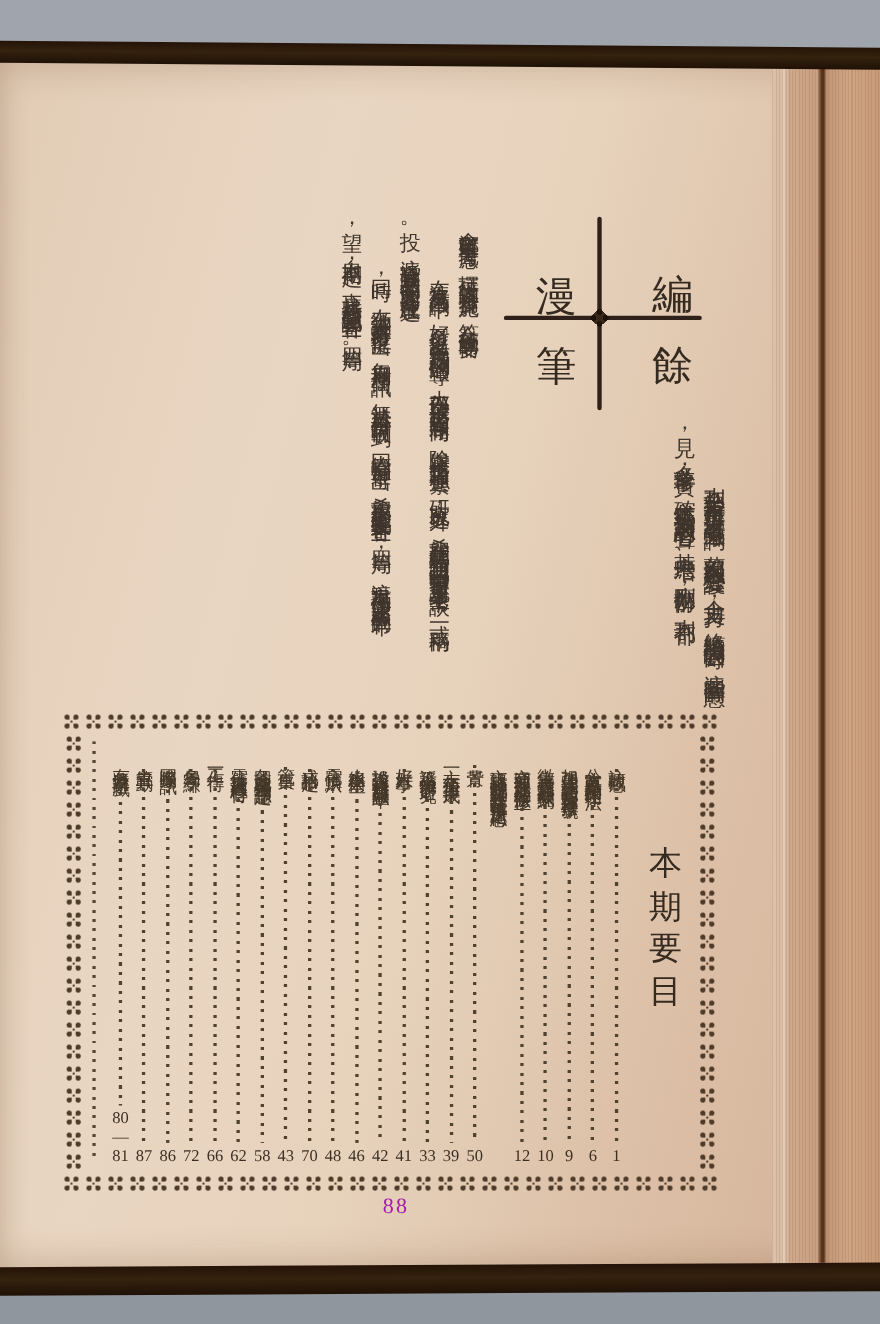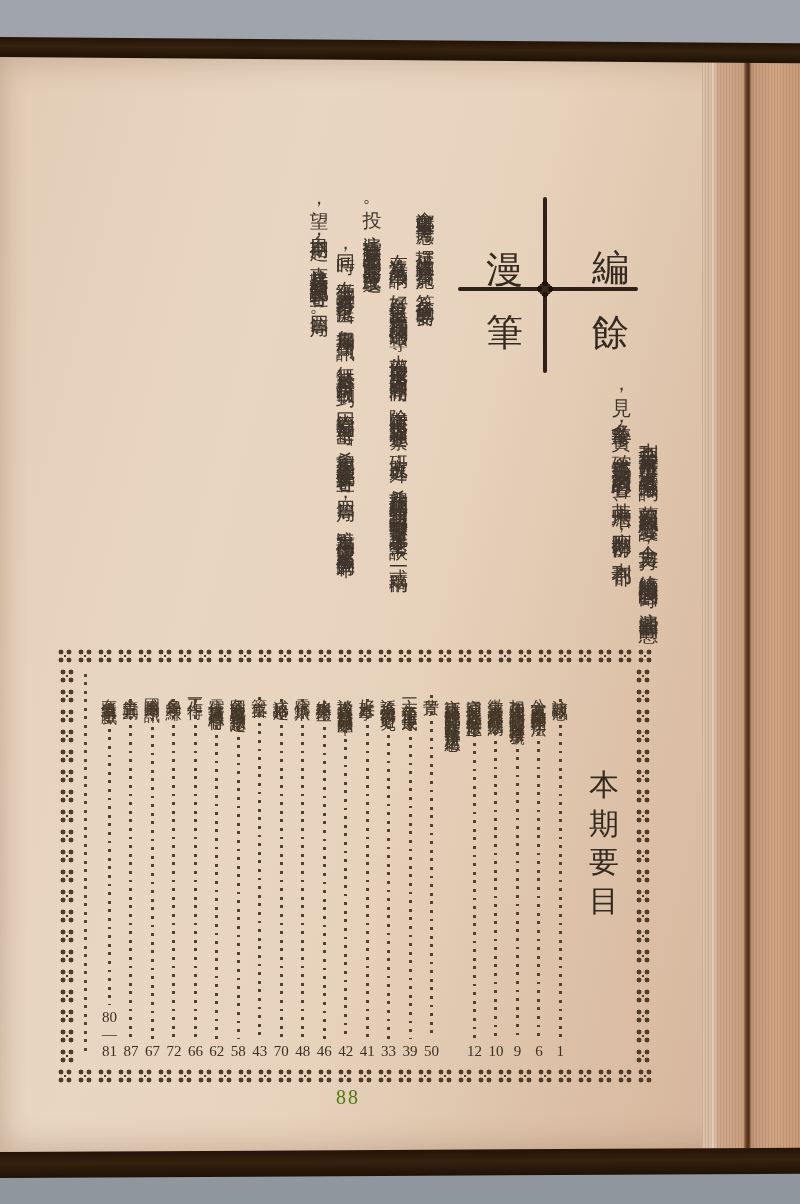--- a/index.html
+++ b/index.html
@@ -81,21 +81,21 @@
     font-size:16px;line-height:19px;letter-spacing:2px;color:#433729;flex:0 0 auto;
   }
   .leader{
     flex:1 1 auto;width:3px;margin:5px 0 4px 0;min-height:0;
     background:repeating-linear-gradient(#51412f 0 2.8px, rgba(0,0,0,0) 2.8px 8.6px);
   }
   .pg{
     flex:0 0 auto;font-size:15px;line-height:17px;color:#3b2f23;
     white-space:pre-line;text-align:center;
   }
-  .folio{position:absolute;left:336px;top:1086px;font-size:20px;letter-spacing:2px;color:#4d7c0f;}
+  .folio{position:absolute;left:348px;top:1086px;font-size:20px;letter-spacing:2px;color:#a21caf;}
 </style>
 </head>
 <body>
 
 <div class="sheet"></div>
 <div class="fore-edge"></div>
 <div class="band band-top"></div>
 <div class="band band-bottom"></div>
 
 <div>
@@ -236,21 +236,21 @@
 
   <div class="entry">
     <span class="etitle">各局零縑</span>
     <span class="leader"></span>
     <span class="pg">72</span>
   </div>
 
   <div class="entry">
     <span class="etitle">國際局零訊</span>
     <span class="leader"></span>
-    <span class="pg">67</span>
+    <span class="pg">86</span>
   </div>
 
   <div class="entry">
     <span class="etitle">主管異動</span>
     <span class="leader"></span>
     <span class="pg">87</span>
   </div>
 
   <div class="entry">
     <span class="etitle">有獎填字遊戲</span>

